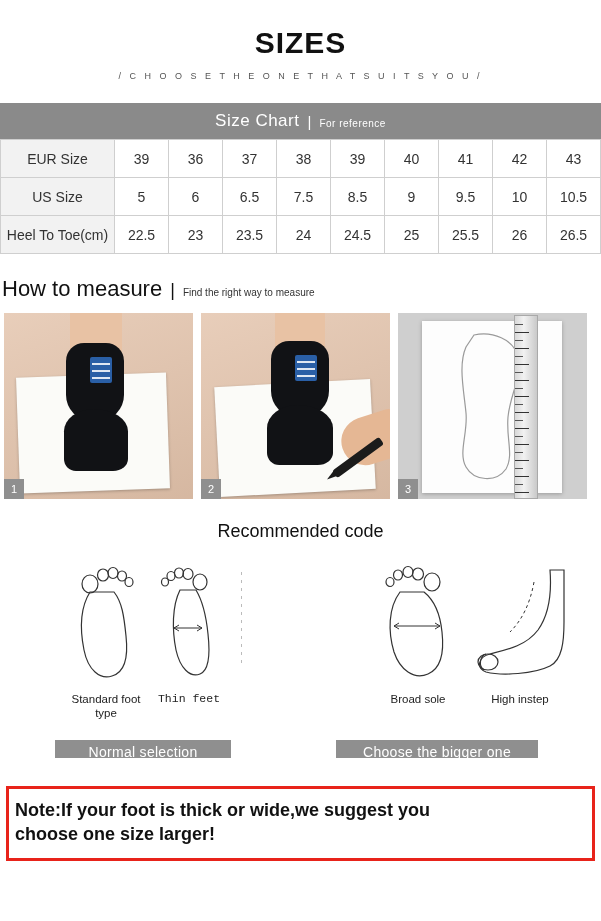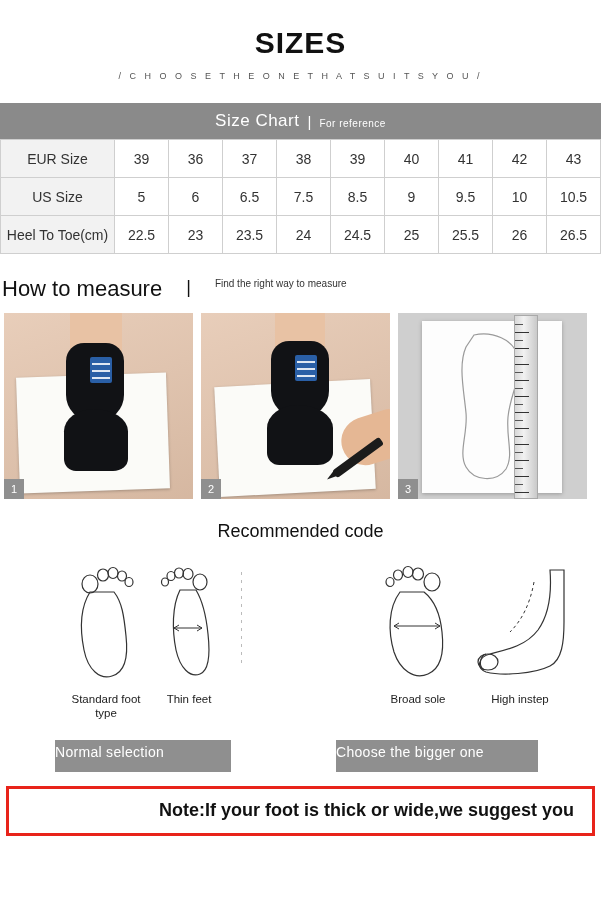--- a/index.html
+++ b/index.html
@@ -79,21 +79,22 @@
   table.size-table td.rowhead {
     width: 111px;
     background: #f2f2f2;
     font-size: 14px;
     color: #333;
   }
 
   
   .section-heading {
     display: flex;
-    gap: 24px;
+    align-items: flex-end;
+    gap: 8px;
     margin: 24px 0 0 2px;
   }
   .section-heading .h-main {
     font-size: 22px;
     color: #111;
     line-height: 1;
   }
   .section-heading .h-bar {
     font-size: 18px;
     color: #111;
@@ -242,33 +243,34 @@
   .pill-row {
     position: relative;
     height: 30px;
     margin-top: 2px;
   }
   .pill {
     position: absolute;
     background: #8f8f8f;
     color: #ffffff;
     font-size: 14px;
-    height: 32px;
+    height: 18px;
     line-height: 24px;
+    text-align: center;
     letter-spacing: 0.3px;
   }
   .pill.left { left: 55px; width: 176px; }
   .pill.right { left: 336px; width: 202px; }
 
   
   .note-box {
     margin: 16px 6px 0 6px;
     border: 3px solid #e8231a;
-    padding: 9px 18px 11px 6px;
-    text-align: right;
+    padding: 9px 24px 11px 6px;
+    text-align: left;
   }
   .note-line {
     font-size: 18px;
     font-weight: bold;
     color: #111;
     line-height: 1.35;
   }
 </style>
 </head>
 <body>
@@ -421,21 +423,21 @@
       <path d="M22 28 C14 44, 14 68, 18 88 C22 106, 32 116, 42 112 C52 108, 52 90, 50 72 C48 52, 44 38, 38 28 Z" fill="none" stroke="#333" stroke-width="1.2"></path>
       <ellipse cx="42" cy="20" rx="7" ry="8" fill="none" stroke="#333" stroke-width="1.2"></ellipse>
       <ellipse cx="30" cy="12" rx="5" ry="5.5" fill="none" stroke="#333" stroke-width="1.2"></ellipse>
       <ellipse cx="21" cy="11" rx="4.5" ry="5" fill="none" stroke="#333" stroke-width="1.2"></ellipse>
       <ellipse cx="13" cy="14" rx="4" ry="4.5" fill="none" stroke="#333" stroke-width="1.2"></ellipse>
       <ellipse cx="7" cy="20" rx="3.5" ry="4" fill="none" stroke="#333" stroke-width="1.2"></ellipse>
       <line x1="16" y1="66" x2="44" y2="66" stroke="#333" stroke-width="1"></line>
       <path d="M16 66 l5 -3 M16 66 l5 3" stroke="#333" stroke-width="1" fill="none"></path>
       <path d="M44 66 l-5 -3 M44 66 l-5 3" stroke="#333" stroke-width="1" fill="none"></path>
     </svg>
-    <div class="foot-caption" style="white-space:pre-line;">Thin feet</div>
+    <div class="foot-caption" style="white-space:pre-line;font-family:Liberation Mono, monospace;">Thin feet</div>
   </div>
 
 
   <div class="foot-item" style="left:470px; top:14px; width:100px;">
     <svg width="96" height="124" viewBox="0 0 96 124">
       <path d="M78 8 C80 34, 76 54, 66 68 C54 84, 34 88, 18 92 C6 95, 4 106, 14 110 C30 114, 62 112, 78 104 C90 98, 92 80, 92 60 L92 8 Z" fill="none" stroke="#333" stroke-width="1.2"></path>
       <path d="M14 92 C8 94, 6 104, 12 108" fill="none" stroke="#333" stroke-width="1.2"></path>
       <ellipse cx="16" cy="100" rx="10" ry="8" fill="none" stroke="#333" stroke-width="1.2"></ellipse>
       <path d="M62 20 C58 42, 50 58, 38 70" fill="none" stroke="#333" stroke-width="1" stroke-dasharray="3 3"></path>
     </svg>
@@ -458,13 +460,14 @@
   </div>
 </div>
 
 <div class="pill-row">
   <div class="pill left">Normal selection</div>
   <div class="pill right">Choose the bigger one</div>
 </div>
 
 <div class="note-box">
   <div class="note-line">Note:If your foot is thick or wide,we suggest you</div>
+  <div class="note-line">choose one size larger!</div>
 </div>
 
 </body></html>

